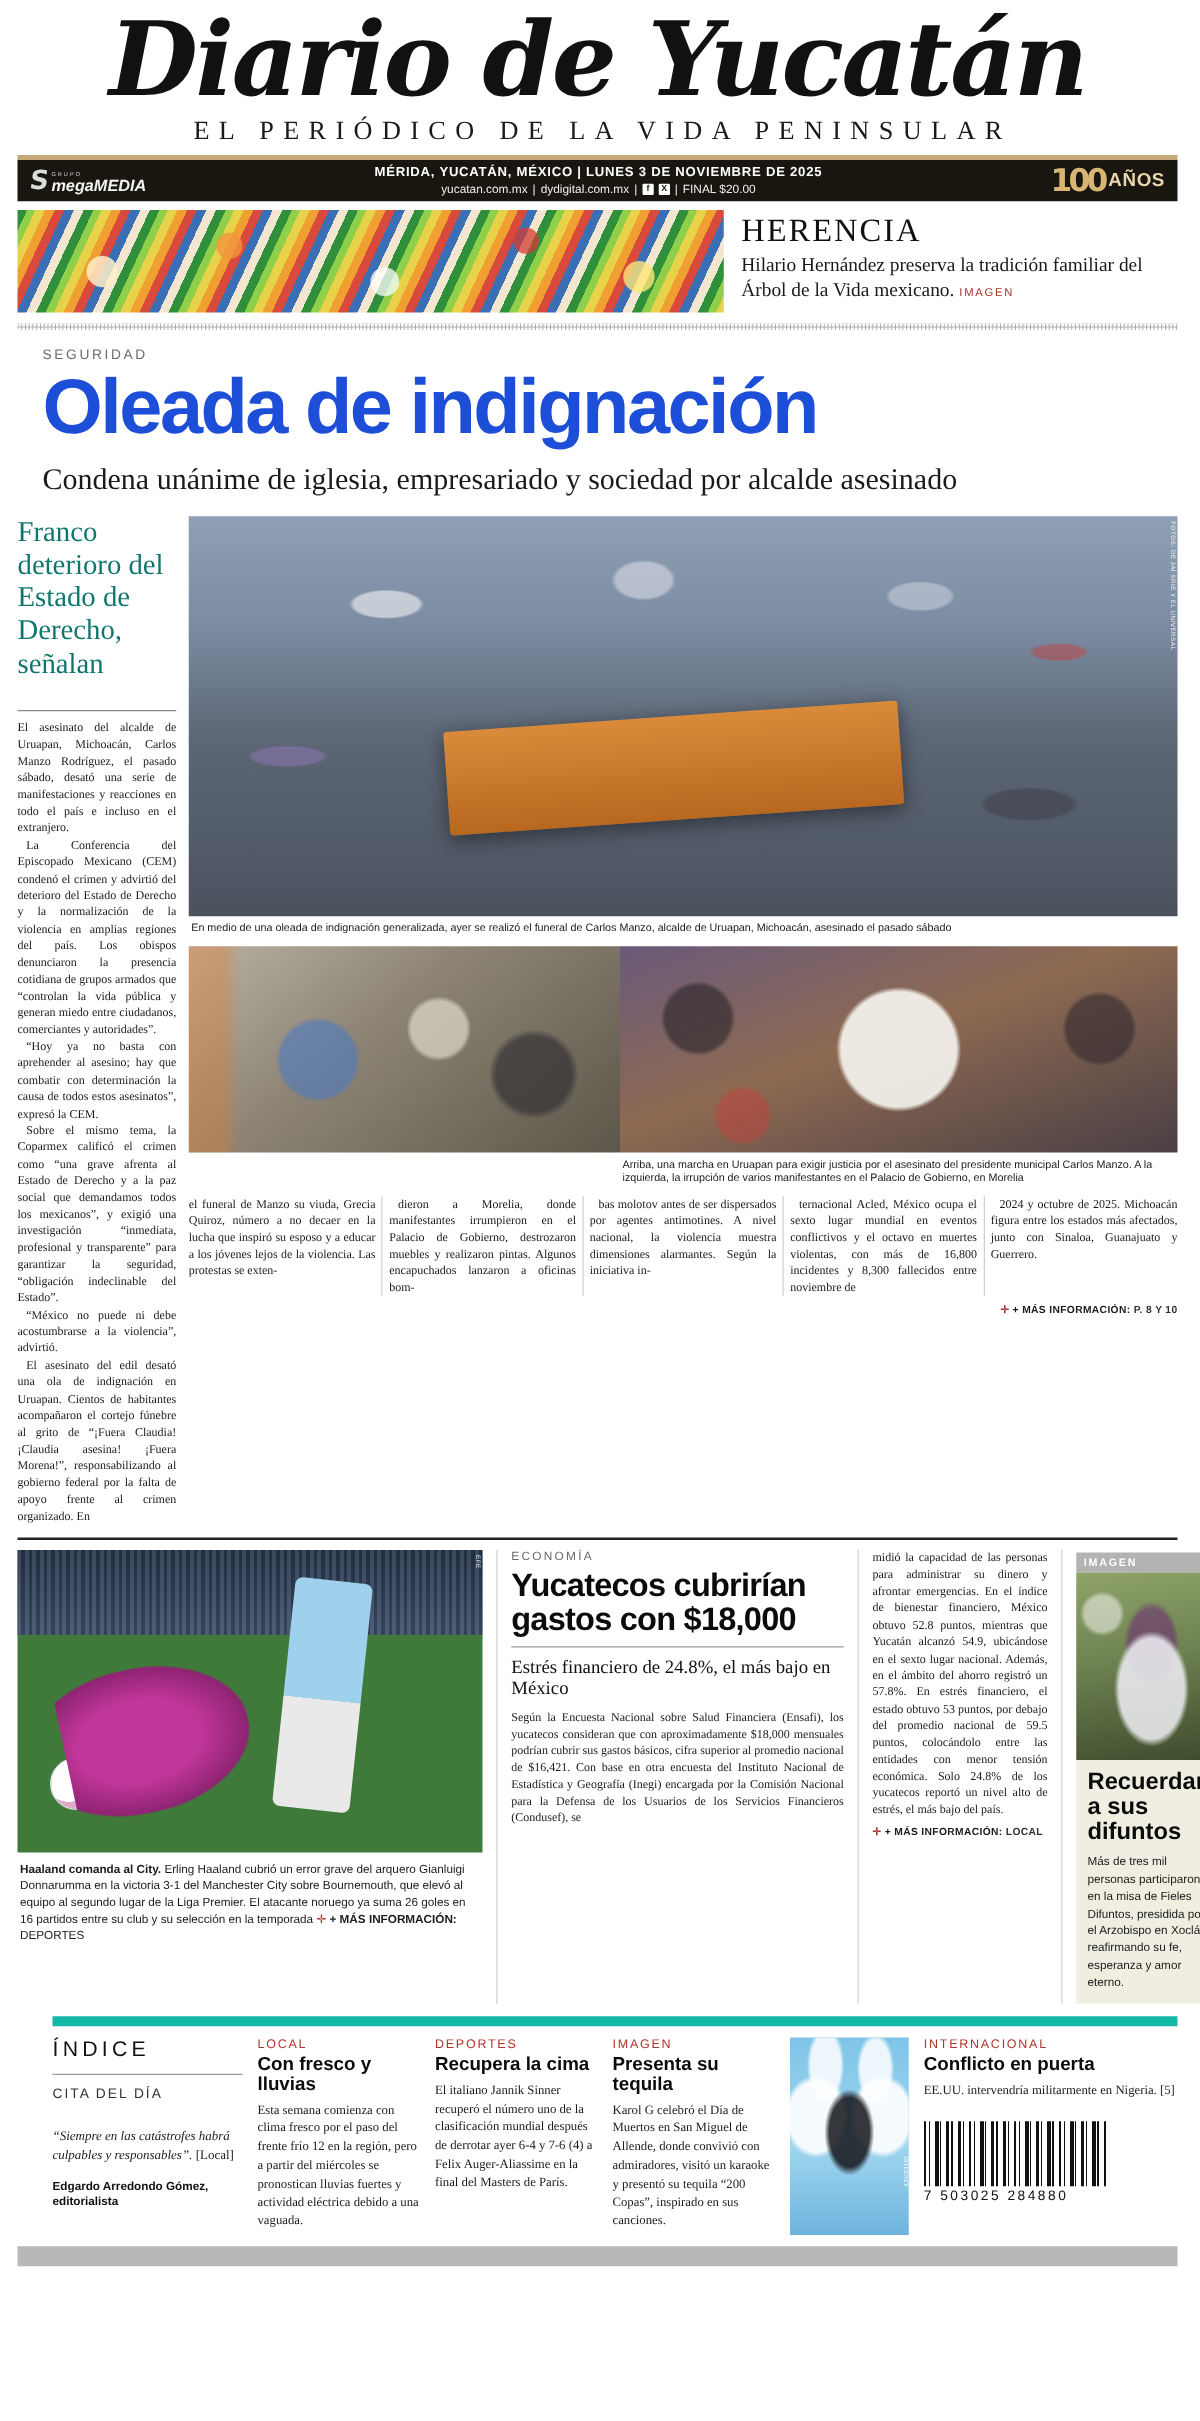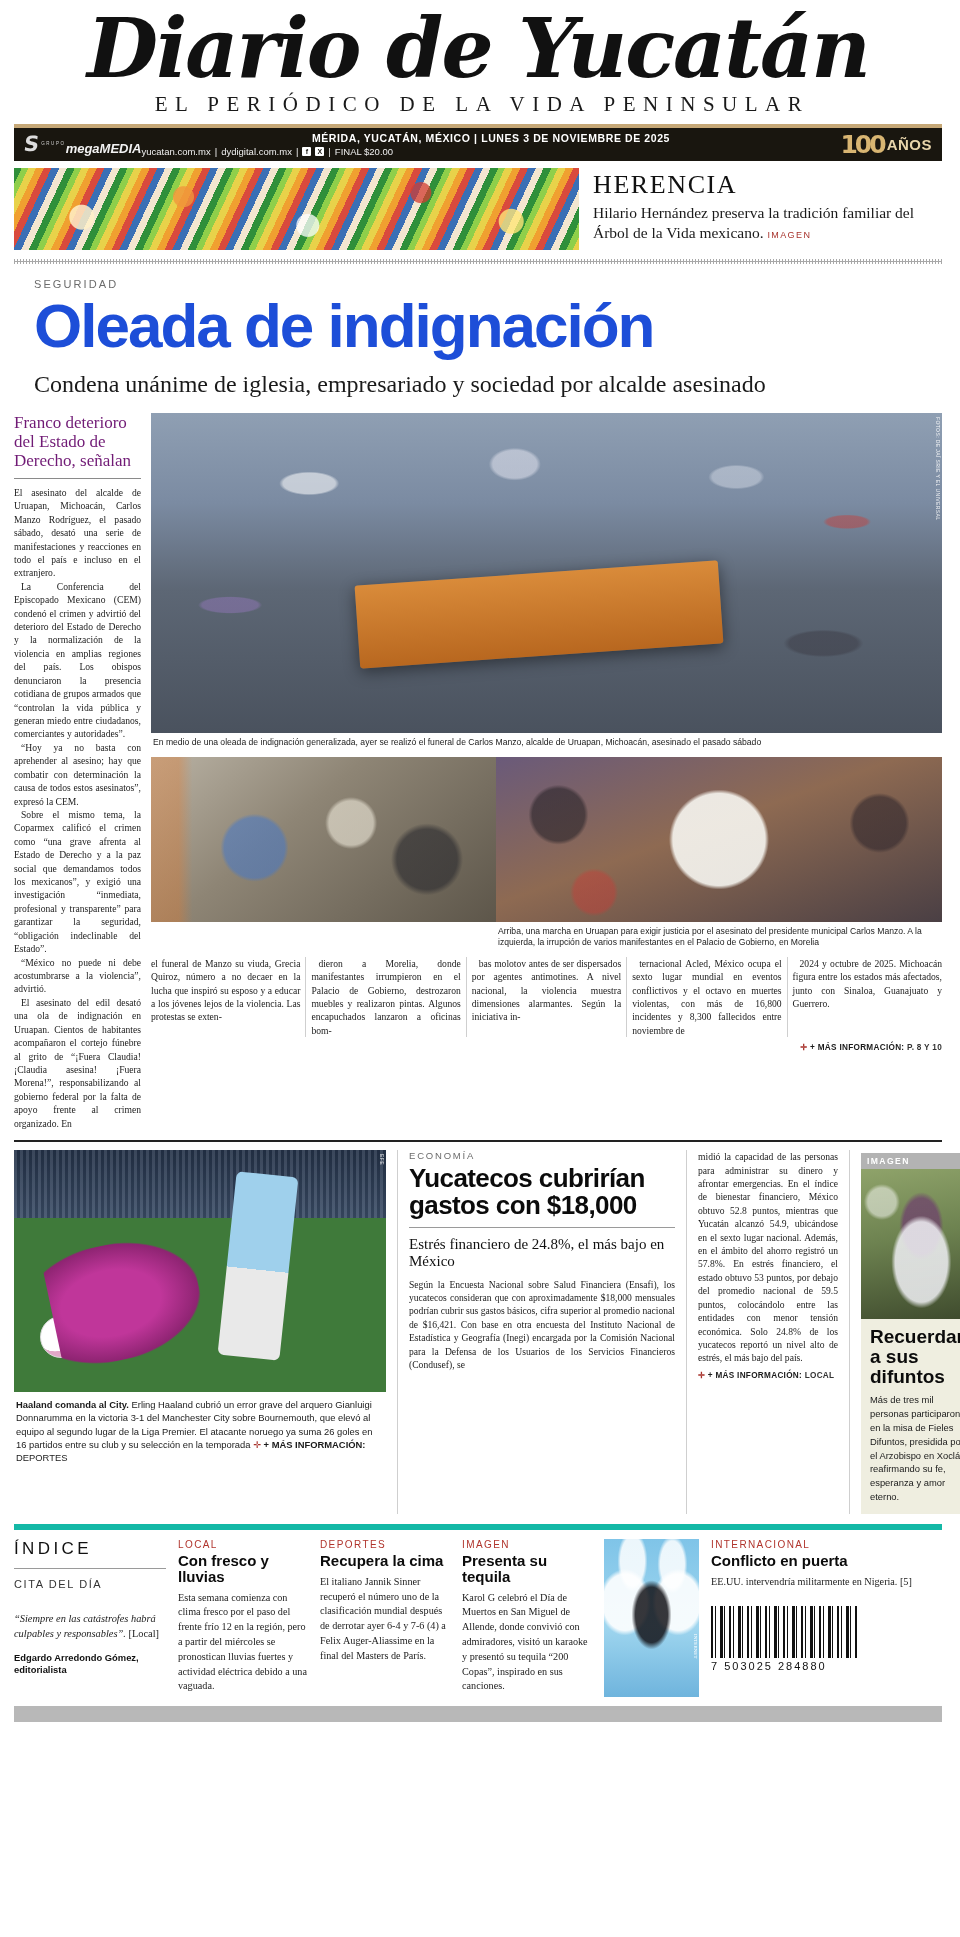--- a/index.html
+++ b/index.html
@@ -46,32 +46,32 @@
     justify-content: space-between;
     padding: 0 10px;
     position: relative;
   }
   .megamedia { display: flex; align-items: flex-end; gap: 2px; }
   .mm-mark {
     font-family: "DejaVu Sans", sans-serif;
     font-size: 21px; font-weight: 700; color: #dcdcdc; line-height: 1;
     transform: skewX(-8deg);
   }
-  .mm-txt { display: flex; flex-direction: row; line-height: 1; }
+  .mm-txt { display: flex; flex-direction: column; line-height: 1; }
   .mm-grupo { font-family: "Liberation Sans", sans-serif; font-size: 4.5px; letter-spacing: 1.6px; color: #cfcfcf; }
   .mm-name { font-family: "Liberation Sans", sans-serif; font-size: 13px; font-weight: 700; color: #f2f2f2; font-style: italic; }
   .infobar-center { text-align: center; flex: 1; }
   .ib-line1 {
     font-family: "Liberation Sans", sans-serif;
     font-size: 10.5px; font-weight: 700; letter-spacing: .6px; color: #fff;
   }
   .ib-line2 {
     font-family: "Liberation Sans", sans-serif;
     font-size: 9.5px; color: #efefef; margin-top: 2px;
-    display: flex; align-items: center; justify-content: flex-start; gap: 4px;
+    display: flex; align-items: center; justify-content: center; gap: 4px;
   }
   .sq-ico {
     display: inline-block; width: 9px; height: 9px; border-radius: 1px;
     background: #fff; color: #19160f; font-family: "Liberation Sans", sans-serif;
     font-size: 7px; font-weight: 700; line-height: 9px; text-align: center;
   }
   .anniv { display: flex; align-items: center; gap: 3px; }
   .anniv-100 {
     font-family: "DejaVu Sans", sans-serif; font-weight: 700; font-size: 25px;
     color: #d8b572; line-height: 1; letter-spacing: -3px;
@@ -128,22 +128,22 @@
     font-family: "Liberation Serif", serif; font-size: 24px; color: #1a1a1a;
     margin: 14px 0 0 20px; line-height: 1.15;
   }
 
   
   .main-grid { display: flex; gap: 10px; margin-top: 14px; }
   .col-left { width: 127px; flex: none; }
   .col-right { flex: 1; }
 
   .subhead {
-    font-family: "Liberation Serif", serif; font-size: 17px; line-height: 1.14; color: #701a75;
-    margin-bottom: 7px;
+    font-family: "Liberation Serif", serif; font-size: 23px; line-height: 1.14; color: #0f766e;
+    margin-bottom: 24px;
   }
   .lcol-rule { border-top: 1px solid #8a8a8a; margin: 7px 0 7px 0; }
 
   .body-txt {
     font-family: "Liberation Serif", serif; font-size: 9.6px; line-height: 1.40;
     text-align: justify; color: #1b1b1b; hyphens: auto;
   }
   .body-txt p { text-indent: 7px; }
   .body-txt p:first-child { text-indent: 0; }
 
@@ -283,21 +283,21 @@
   .box-tan { background: #efeee0; padding: 8px 9px 10px 9px; }
   .box-tan h3 {
     font-family: "Liberation Sans", sans-serif; font-weight: 700; font-size: 19px;
     line-height: 1.05; color: #0b0b0b; margin-bottom: 6px;
   }
   .box-tan p {
     font-family: "Liberation Sans", sans-serif; font-size: 9.4px; line-height: 1.48; color: #1b1b1b;
   }
 
   
-  .indexbar { margin-top: 10px; padding-top: 9px; border-top: 6px solid #14b8a6; display: flex; gap: 12px; }
+  .indexbar { margin-top: 10px; padding-top: 9px; border-top: 8px solid #14b8a6; display: flex; gap: 12px; margin-left: 28px; }
   .ix-left { width: 152px; flex: none; }
   .ix-title { font-family: "Liberation Sans", sans-serif; font-size: 17px; letter-spacing: 3.4px; color: #111; }
   .ix-rule { border-top: 1px solid #9a9a9a; margin: 9px 0 9px 0; }
   .ix-cita { font-family: "Liberation Sans", sans-serif; font-size: 11px; letter-spacing: 1.6px; color: #333; }
   .ix-quote { font-family: "Liberation Serif", serif; font-style: italic; font-size: 10.4px; line-height: 1.42; color: #1b1b1b; margin-top: 22px; }
   .ix-quote .loc { font-style: normal; }
   .ix-author { font-family: "Liberation Sans", sans-serif; font-size: 9.4px; font-weight: 700; line-height: 1.35; color: #111; margin-top: 10px; }
 
   .ix-col { width: 130px; flex: none; border-left: 0; }
   .ix-kick { font-family: "Liberation Sans", sans-serif; font-size: 10px; letter-spacing: 1.4px; color: #b0342c; }

